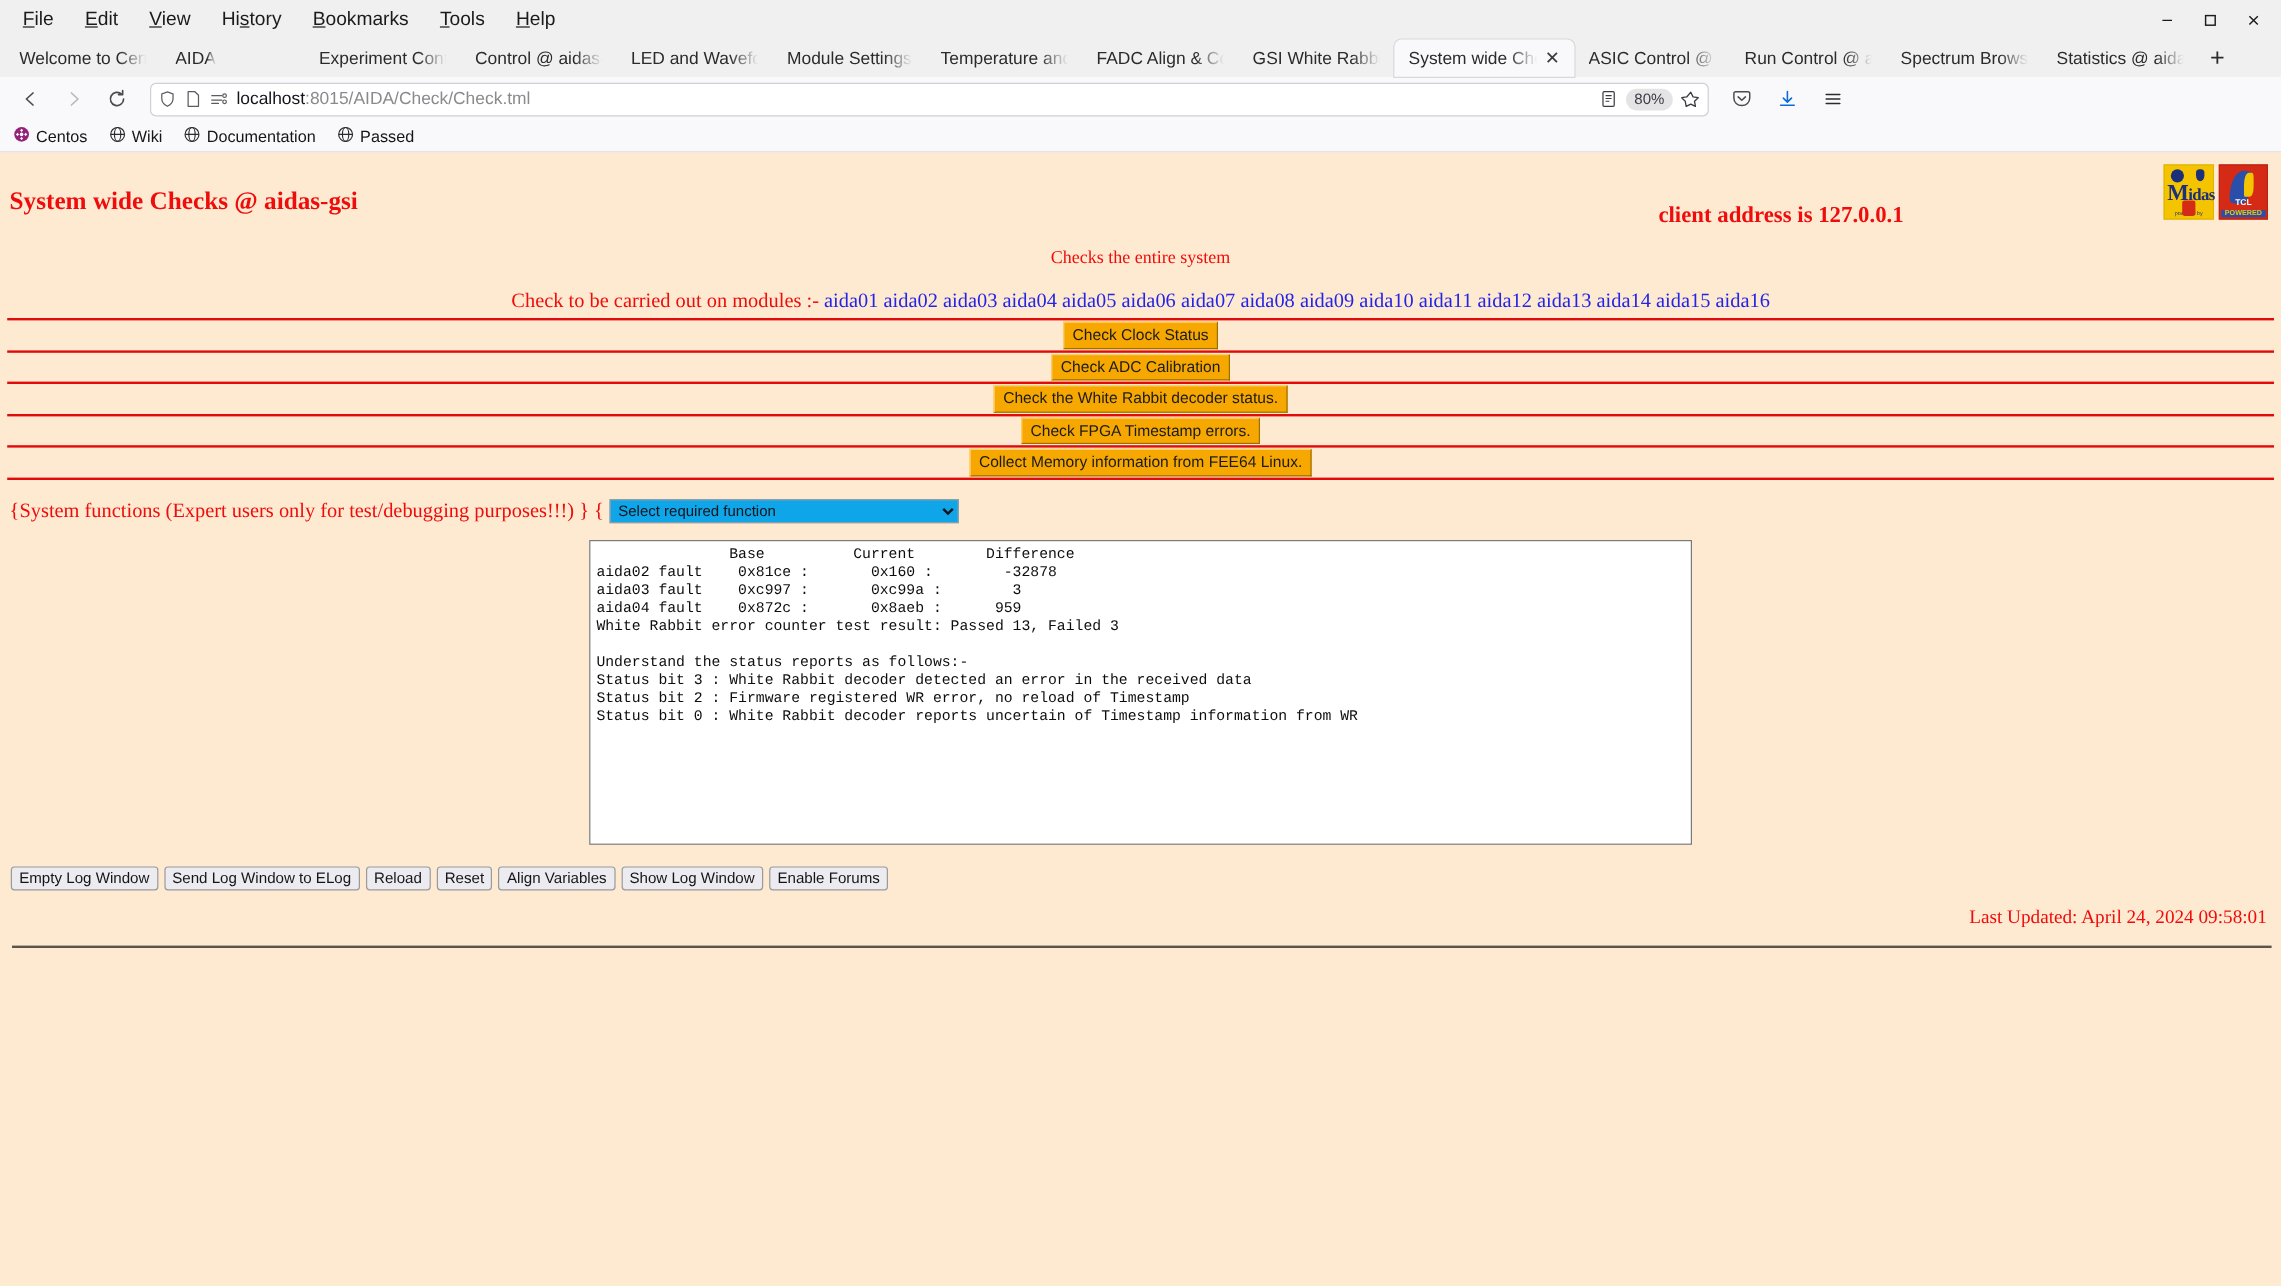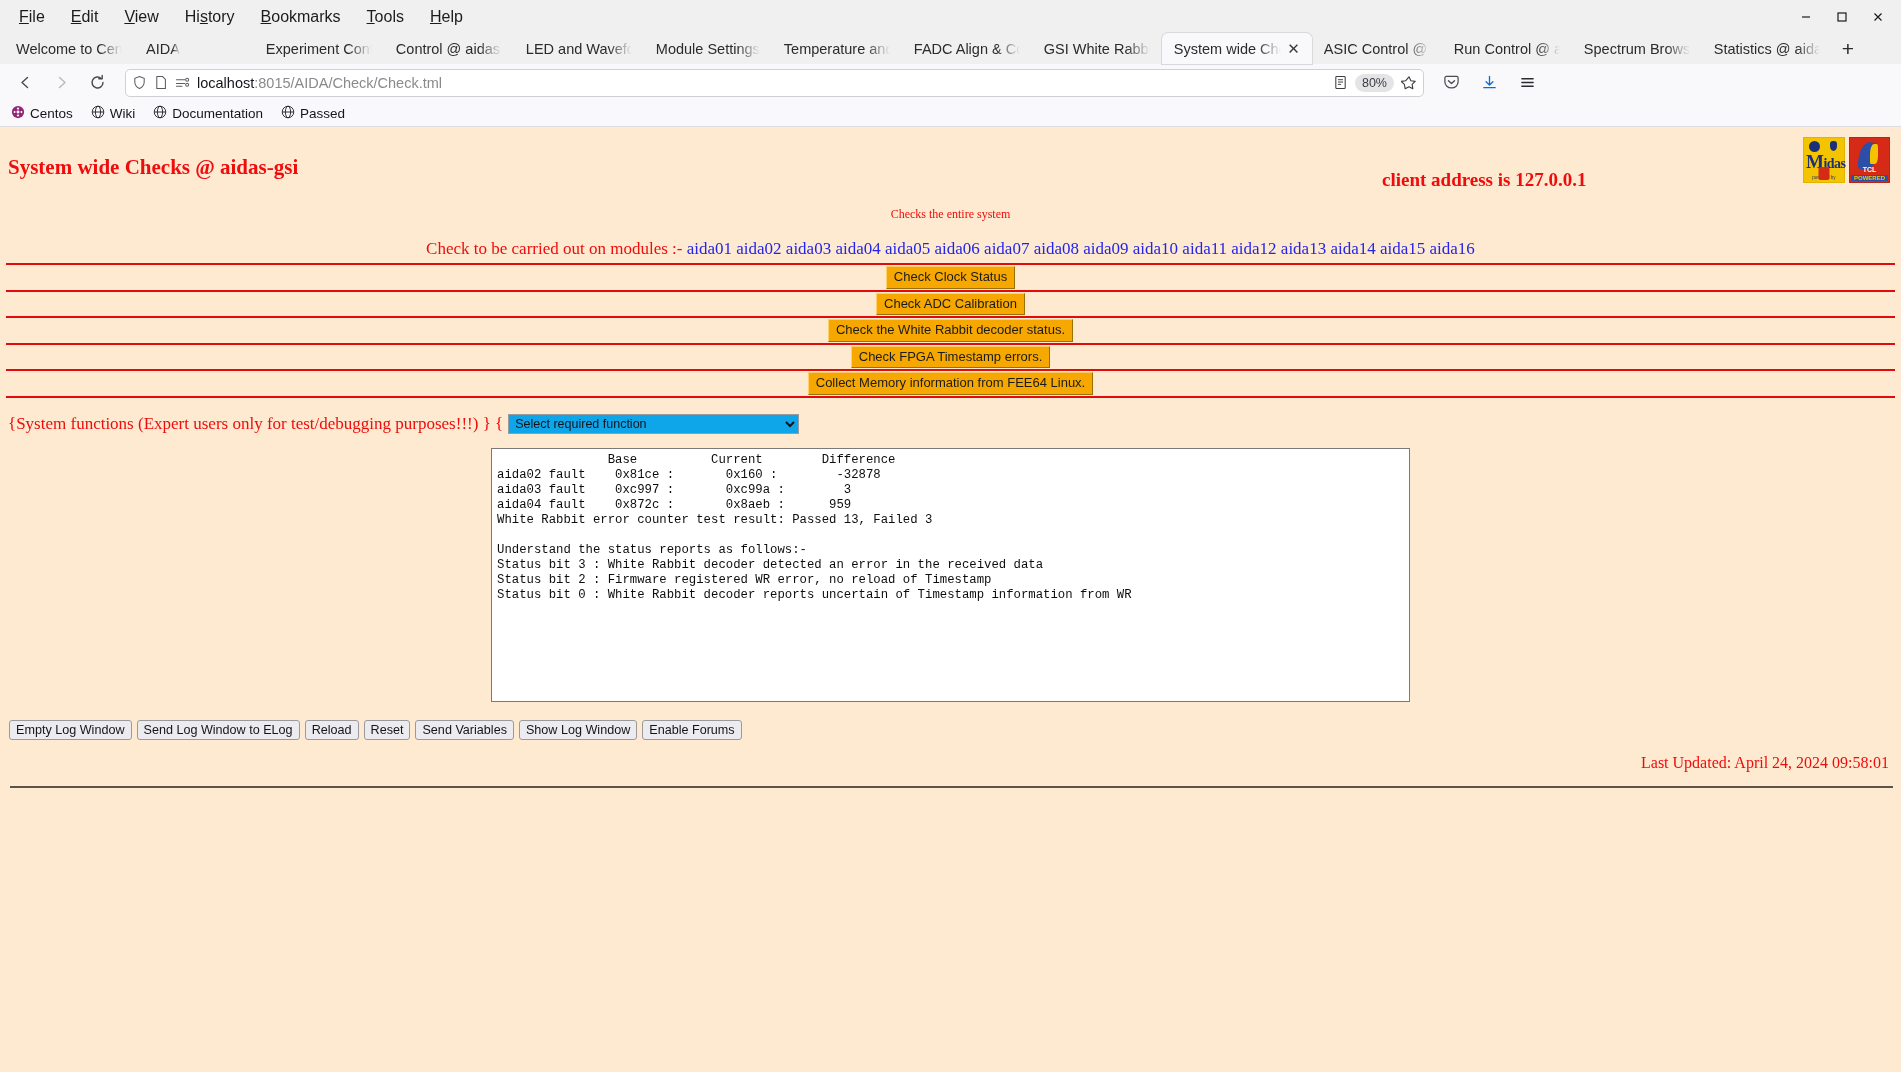--- a/index.html
+++ b/index.html
@@ -93,21 +93,21 @@
       transform:rotate(8deg); }
   .logo-tcl .lt-swoosh2 { position:absolute; top:6px; left:20px; width:8px;
       height:20px; background:#f5c400; border-radius:50% 20% 40% 10%; }
   .logo-tcl .lt-t { position:absolute; bottom:9px; left:0; right:0;
       text-align:center; font-size:7px; font-weight:bold; color:#fff; }
   .logo-tcl .lt-p { position:absolute; bottom:1px; left:1px; right:1px;
       text-align:center; font-size:6px; font-weight:bold; color:#f5c400;
       background:#2b4fa8; }
 
   .subtitle { text-align:center; color:#f00c0c;
-              font-family:"Liberation Serif", serif; font-size:12px;
+              font-family:"Liberation Serif", serif; font-size:15px;
               padding:8px 0 2px; }
   .modules-line { text-align:center; color:#f00c0c;
                   font-family:"Liberation Serif", serif; font-size:17px;
                   padding:15px 0 4px; }
   .modules-line .mod { color:#2424e8; }
 
   .hr-red { height:0; border:0; border-top:2px solid #e00c0c;
             margin:0 6px; }
   .btnrow { display:flex; justify-content:center; padding:1px 0; }
   .obtn { background:#f7a800; border:1px solid #9c7000; border-top-color:#ffd070;
@@ -403,20 +403,20 @@
 Status bit 3 : White Rabbit decoder detected an error in the received data
 Status bit 2 : Firmware registered WR error, no reload of Timestamp
 Status bit 0 : White Rabbit decoder reports uncertain of Timestamp information from WR</div>
   </div>
 
   <div class="btmbtns">
     <button class="gbtn">Empty Log Window</button>
     <button class="gbtn">Send Log Window to ELog</button>
     <button class="gbtn">Reload</button>
     <button class="gbtn">Reset</button>
-    <button class="gbtn">Send Variables</button>
+    <button class="gbtn">Align Variables</button>
     <button class="gbtn">Show Log Window</button>
     <button class="gbtn">Enable Forums</button>
   </div>
 
   <div class="lastupd">Last Updated: April 24, 2024 09:58:01</div>
   <hr class="hr-dark">
 </div>
 
 </body></html>

